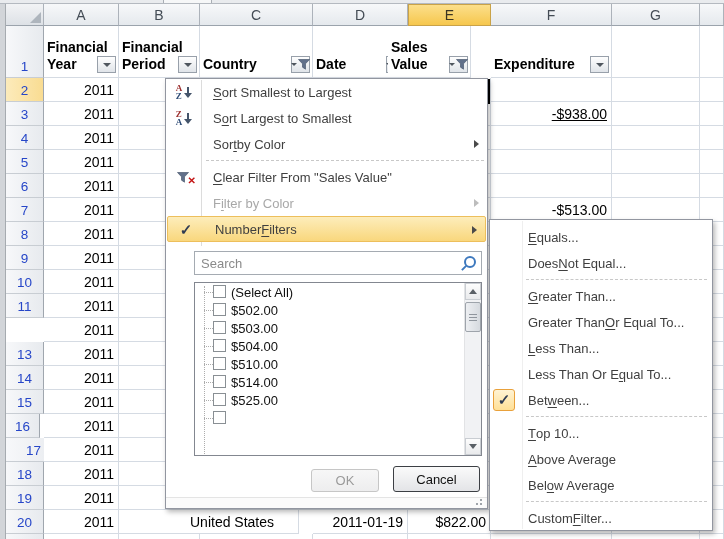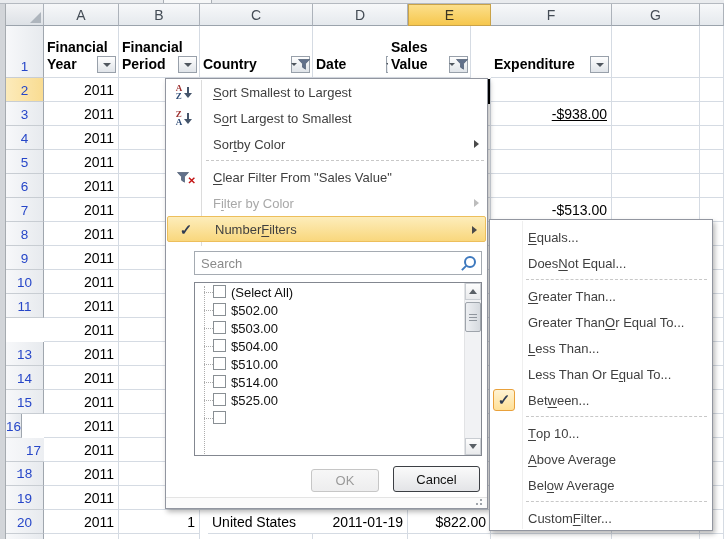--- a/index.html
+++ b/index.html
@@ -366,21 +366,21 @@
       <div class="cell r" style="position: absolute; left: 44px; top: 390px; width: 75px; height: 24px;">
         <span>2011</span>
       </div>
       <div class="cell r" style="position: absolute; left: 119px; top: 390px; width: 81px; height: 24px;"></div>
       <div class="cell l" style="position: absolute; left: 200px; top: 390px; width: 113px; height: 24px;"></div>
       <div class="cell r" style="position: absolute; left: 313px; top: 390px; width: 95px; height: 24px;"></div>
       <div class="cell r" style="position: absolute; left: 408px; top: 390px; width: 83px; height: 24px;"></div>
       <div class="cell r" style="position: absolute; left: 491px; top: 390px; width: 121px; height: 24px;"></div>
       <div class="cell r" style="position: absolute; left: 612px; top: 390px; width: 88px; height: 24px;"></div>
       <div class="cell r" style="position: absolute; left: 700px; top: 390px; width: 24px; height: 24px;"></div>
-      <div class="rowhdr" style="position: absolute; left: 6px; top: 414px; width: 16px; height: 24px;">
+      <div class="rowhdr" style="position: absolute; left: 6px; top: 414px; width: 34px; height: 24px;">
         <span>16</span>
       </div>
       <div class="cell r" style="position: absolute; left: 44px; top: 414px; width: 75px; height: 24px;">
         <span>2011</span>
       </div>
       <div class="cell r" style="position: absolute; left: 119px; top: 414px; width: 81px; height: 24px;"></div>
       <div class="cell l" style="position: absolute; left: 200px; top: 414px; width: 113px; height: 24px;"></div>
       <div class="cell r" style="position: absolute; left: 313px; top: 414px; width: 95px; height: 24px;"></div>
       <div class="cell r" style="position: absolute; left: 408px; top: 414px; width: 83px; height: 24px;"></div>
       <div class="cell r" style="position: absolute; left: 491px; top: 414px; width: 121px; height: 24px;"></div>
@@ -392,21 +392,21 @@
       <div class="cell r" style="position: absolute; left: 44px; top: 438px; width: 75px; height: 24px;">
         <span>2011</span>
       </div>
       <div class="cell r" style="position: absolute; left: 119px; top: 438px; width: 81px; height: 24px;"></div>
       <div class="cell l" style="position: absolute; left: 200px; top: 438px; width: 113px; height: 24px;"></div>
       <div class="cell r" style="position: absolute; left: 313px; top: 438px; width: 95px; height: 24px;"></div>
       <div class="cell r" style="position: absolute; left: 408px; top: 438px; width: 83px; height: 24px;"></div>
       <div class="cell r" style="position: absolute; left: 491px; top: 438px; width: 121px; height: 24px;"></div>
       <div class="cell r" style="position: absolute; left: 612px; top: 438px; width: 88px; height: 24px;"></div>
       <div class="cell r" style="position: absolute; left: 700px; top: 438px; width: 24px; height: 24px;"></div>
-      <div class="rowhdr" style="position: absolute; left: 6px; top: 462px; width: 38px; height: 24px; font-family: Liberation Mono, monospace;">
+      <div class="rowhdr" style="position: absolute; left: 6px; top: 462px; width: 38px; height: 24px;">
         <span>18</span>
       </div>
       <div class="cell r" style="position: absolute; left: 44px; top: 462px; width: 75px; height: 24px;">
         <span>2011</span>
       </div>
       <div class="cell r" style="position: absolute; left: 119px; top: 462px; width: 81px; height: 24px;"></div>
       <div class="cell l" style="position: absolute; left: 200px; top: 462px; width: 113px; height: 24px;"></div>
       <div class="cell r" style="position: absolute; left: 313px; top: 462px; width: 95px; height: 24px;"></div>
       <div class="cell r" style="position: absolute; left: 408px; top: 462px; width: 83px; height: 24px;"></div>
       <div class="cell r" style="position: absolute; left: 491px; top: 462px; width: 121px; height: 24px;"></div>
@@ -427,21 +427,21 @@
       <div class="cell r" style="position: absolute; left: 700px; top: 486px; width: 24px; height: 24px;"></div>
       <div class="rowhdr" style="position: absolute; left: 6px; top: 510px; width: 38px; height: 24px;">
         <span>20</span>
       </div>
       <div class="cell r" style="position: absolute; left: 44px; top: 510px; width: 75px; height: 24px;">
         <span>2011</span>
       </div>
       <div class="cell r" style="position: absolute; left: 119px; top: 510px; width: 81px; height: 24px;">
         <span>1</span>
       </div>
-      <div class="cell l" style="position: absolute; left: 208px; top: 510px; width: 113px; height: 24px;">
+      <div class="cell l" style="position: absolute; left: 186px; top: 510px; width: 113px; height: 24px;">
         <span>United States</span>
       </div>
       <div class="cell r" style="position: absolute; left: 313px; top: 510px; width: 95px; height: 24px;">
         <span>2011-01-19</span>
       </div>
       <div class="cell r" style="position: absolute; left: 408px; top: 510px; width: 83px; height: 24px;">
         <span>$822.00</span>
       </div>
       <div class="cell r" style="position: absolute; left: 491px; top: 510px; width: 121px; height: 24px;"></div>
       <div class="cell r" style="position: absolute; left: 612px; top: 510px; width: 88px; height: 24px;"></div>

